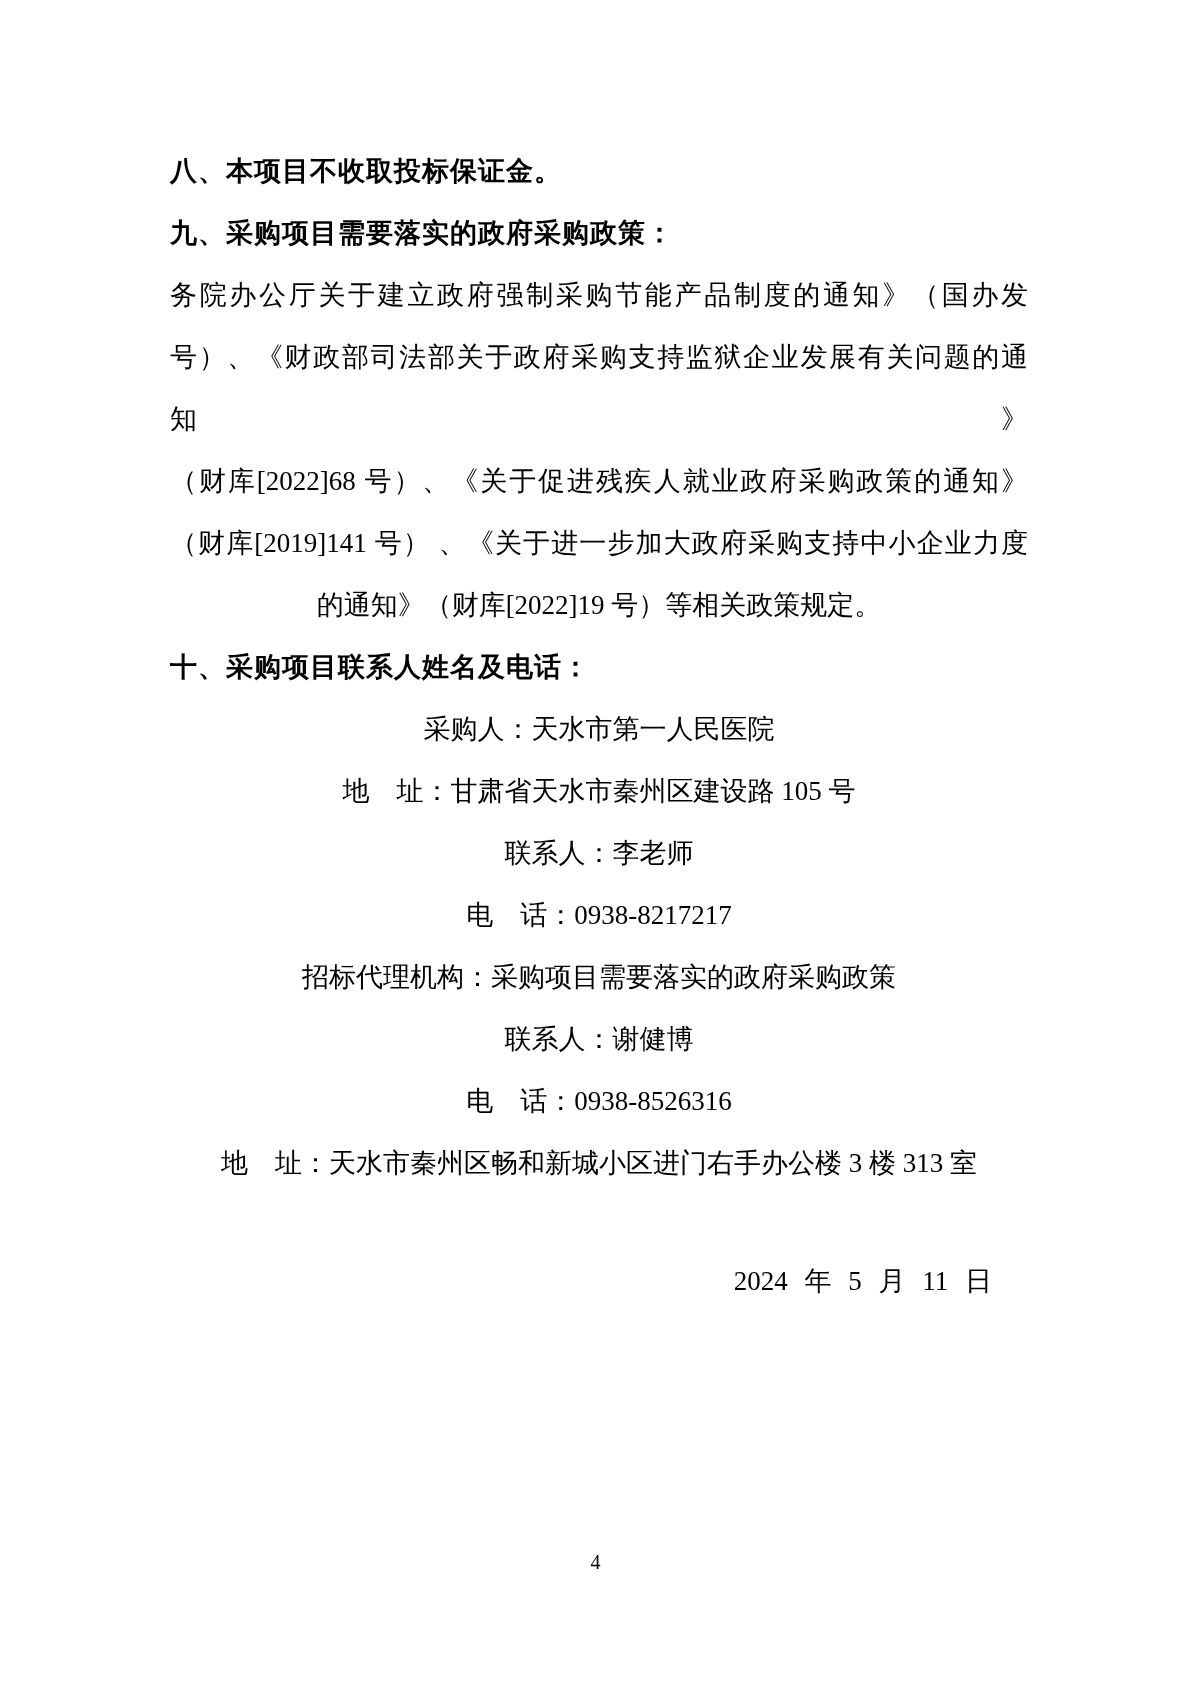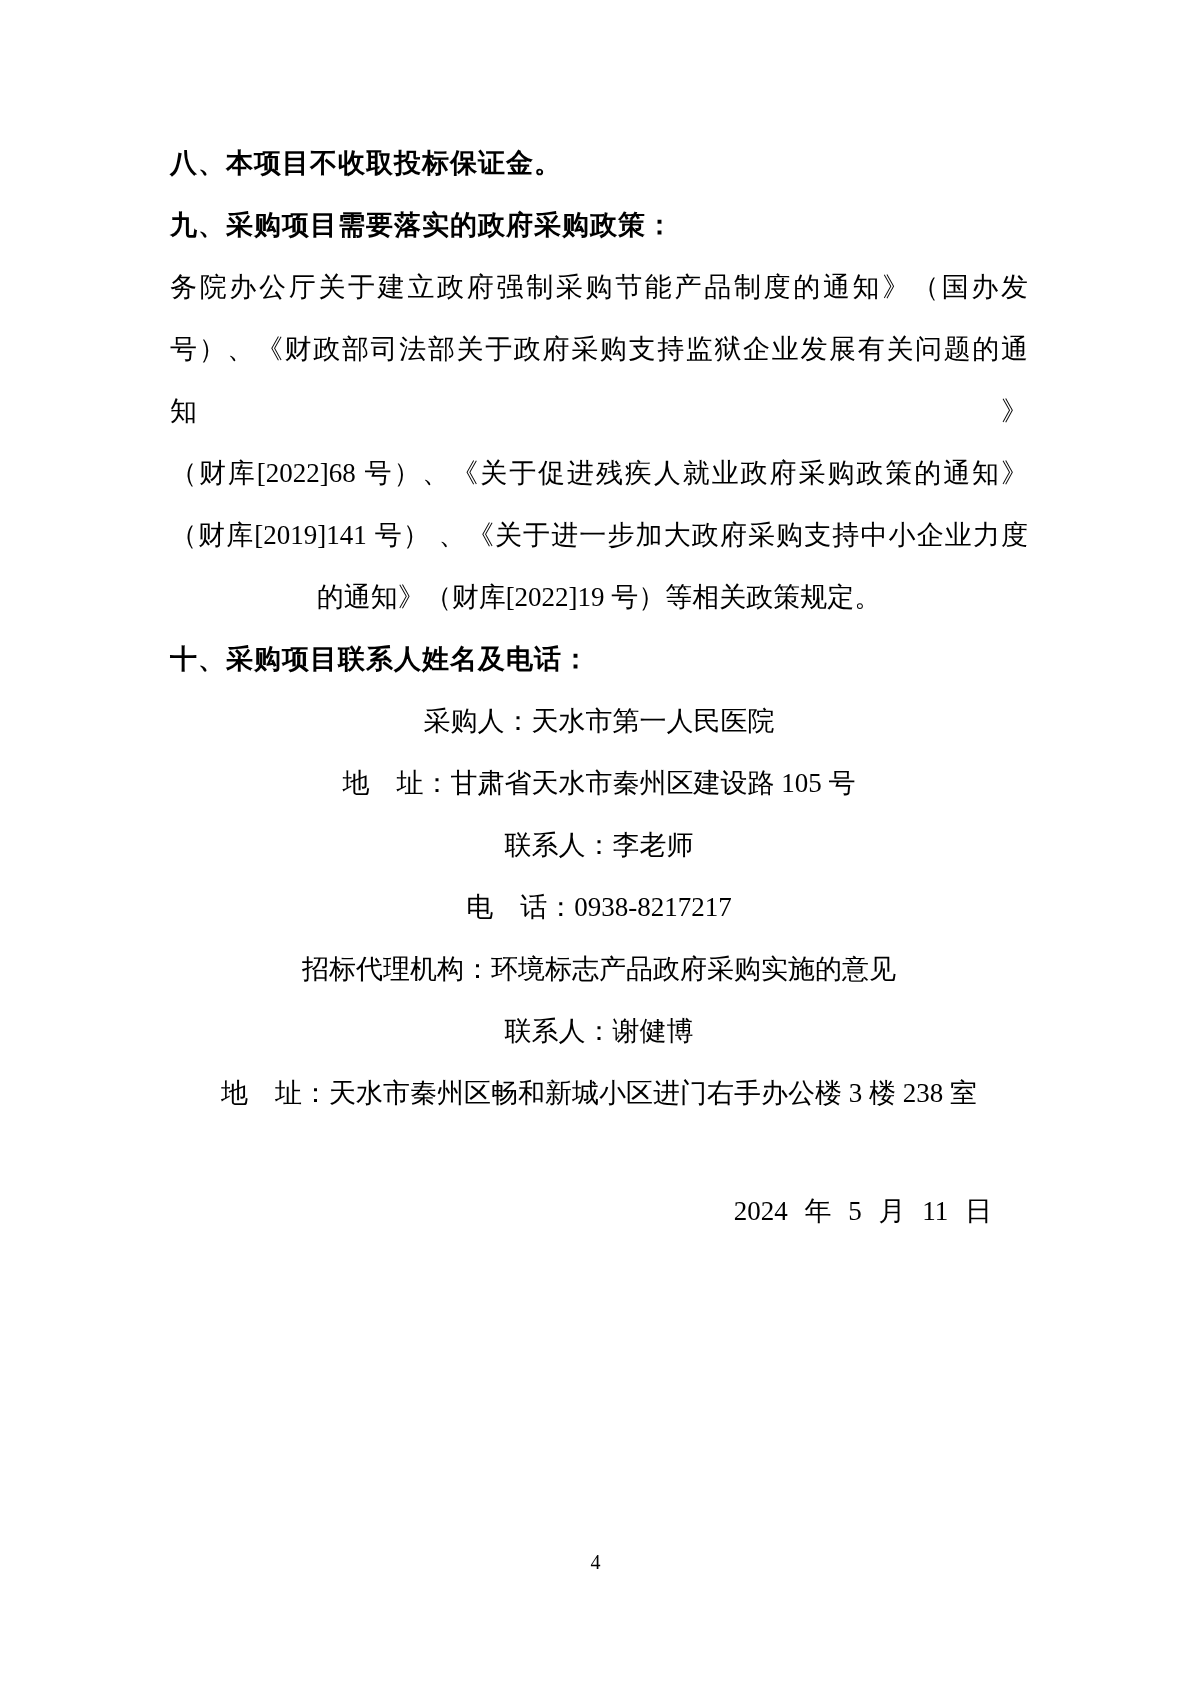--- a/index.html
+++ b/index.html
@@ -12,21 +12,21 @@
     width: 1191px;
     height: 1684px;
     background: #ffffff;
     color: #000000;
     font-family: "Liberation Serif", "DejaVu Serif", serif;
     overflow: hidden;
   }
   .content {
     position: absolute;
     left: 170px;
-    top: 132px;
+    top: 140px;
     width: 858px;
   }
   .line {
     font-size: 27px;
     line-height: 62px;
     color: #000000;
   }
   .heading {
     font-family: "Liberation Sans", "DejaVu Sans", sans-serif;
     font-weight: bold;
@@ -73,21 +73,22 @@
     <div class="line jline">（财库[2022]68 号）、《关于促进残疾人就业政府采购政策的通知》</div>
     <div class="line jline">（财库[2019]141 号） 、《关于进一步加大政府采购支持中小企业力度</div>
     <div class="line plain">的通知》（财库[2022]19 号）等相关政策规定。</div>
 
     <div class="line heading">十、采购项目联系人姓名及电话：</div>
 
     <div class="line plain">采购人：天水市第一人民医院</div>
     <div class="line plain">地　址：甘肃省天水市秦州区建设路 105 号</div>
     <div class="line plain">联系人：李老师</div>
     <div class="line plain">电　话：0938-8217217</div>
-    <div class="line plain">招标代理机构：环境标志产品政府采购实施的意见</div>
+    <div class="line plain">招标代理机构：采购项目需要落实的政府采购政策</div>
     <div class="line plain">联系人：谢健博</div>
-    <div class="line plain">地　址：天水市秦州区畅和新城小区进门右手办公楼 3 楼 238 室</div>
+    <div class="line plain">电　话：0938-8526316</div>
+    <div class="line plain">地　址：天水市秦州区畅和新城小区进门右手办公楼 3 楼 313 室</div>
 
     <div class="line date-line">2024 年 5 月 11 日</div>
   </div>
 
   <div class="page-number">4</div>
 </div>
 
 </body></html>

